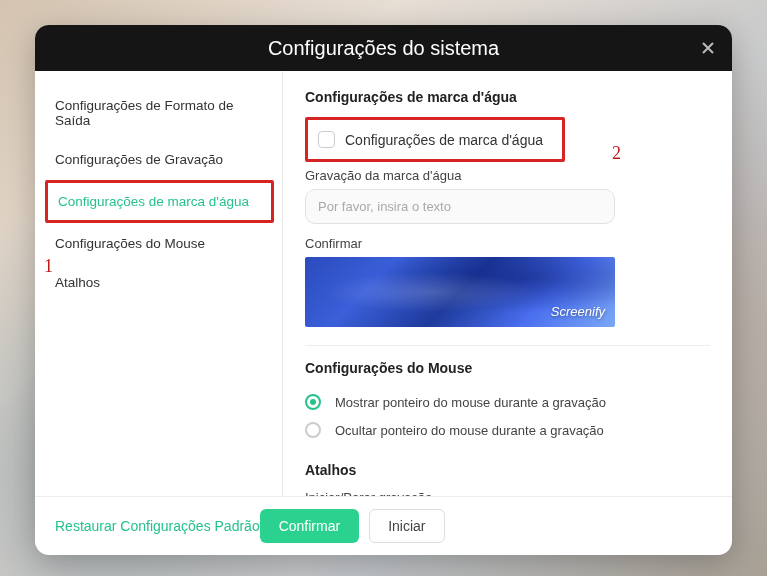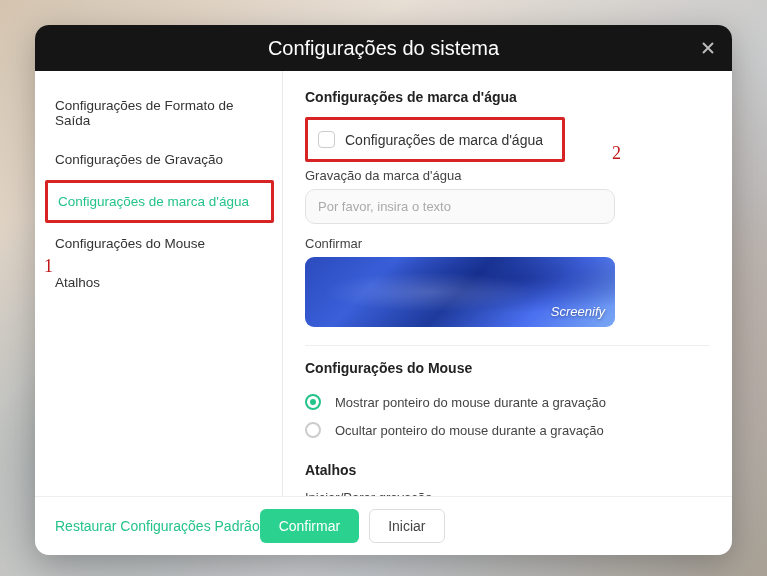--- a/index.html
+++ b/index.html
@@ -109,21 +109,21 @@
     padding: 9px 12px;
     border: 1px solid #e2e2e2;
     border-radius: 10px;
     font-size: 13px;
     color: #333;
     background:#fafafa;
   }
   .text-input::placeholder { color: #aaa; }
   .preview-box {
     width: 310px; height: 70px;
-    border-radius: 9px;
+    border-radius: 2px;
     margin-top: 6px;
     background: linear-gradient(135deg, #2b4bbd 0%, #3a5fd9 25%, #1e3a9c 50%, #4a6ff0 75%, #7ba8f5 100%);
     position: relative;
     overflow: hidden;
   }
   .preview-box::before{
     content:"";position:absolute;inset:0;
     background: radial-gradient(ellipse at 40% 50%, rgba(255,255,255,0.18) 0%, transparent 40%),
                 radial-gradient(ellipse at 70% 30%, rgba(10,30,120,0.55) 0%, transparent 50%);
   }

